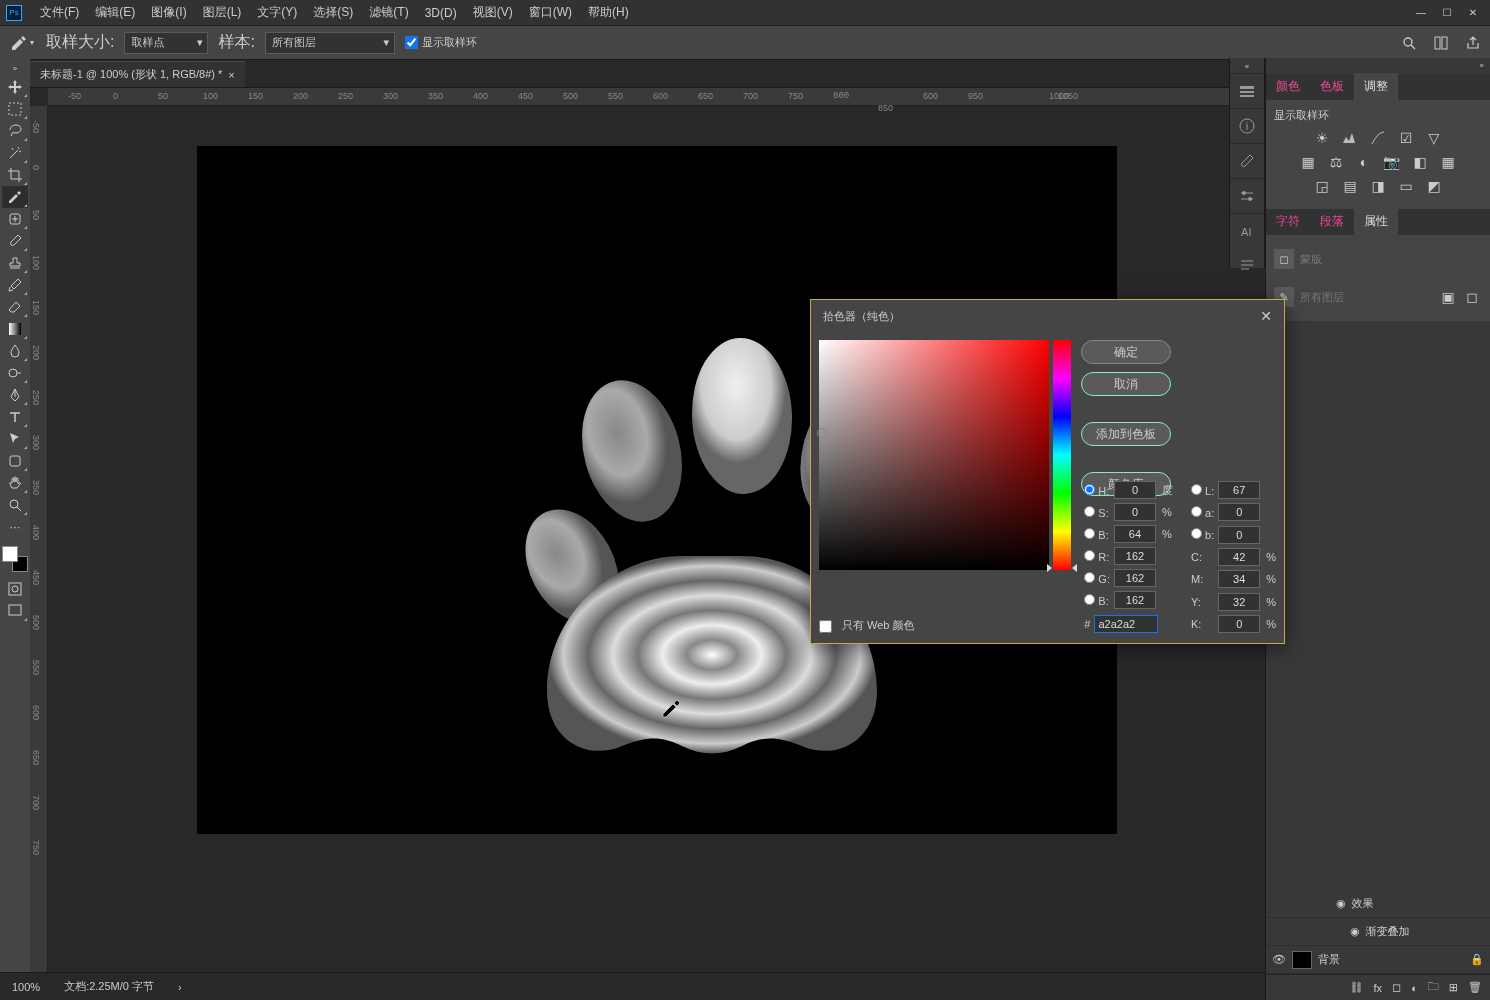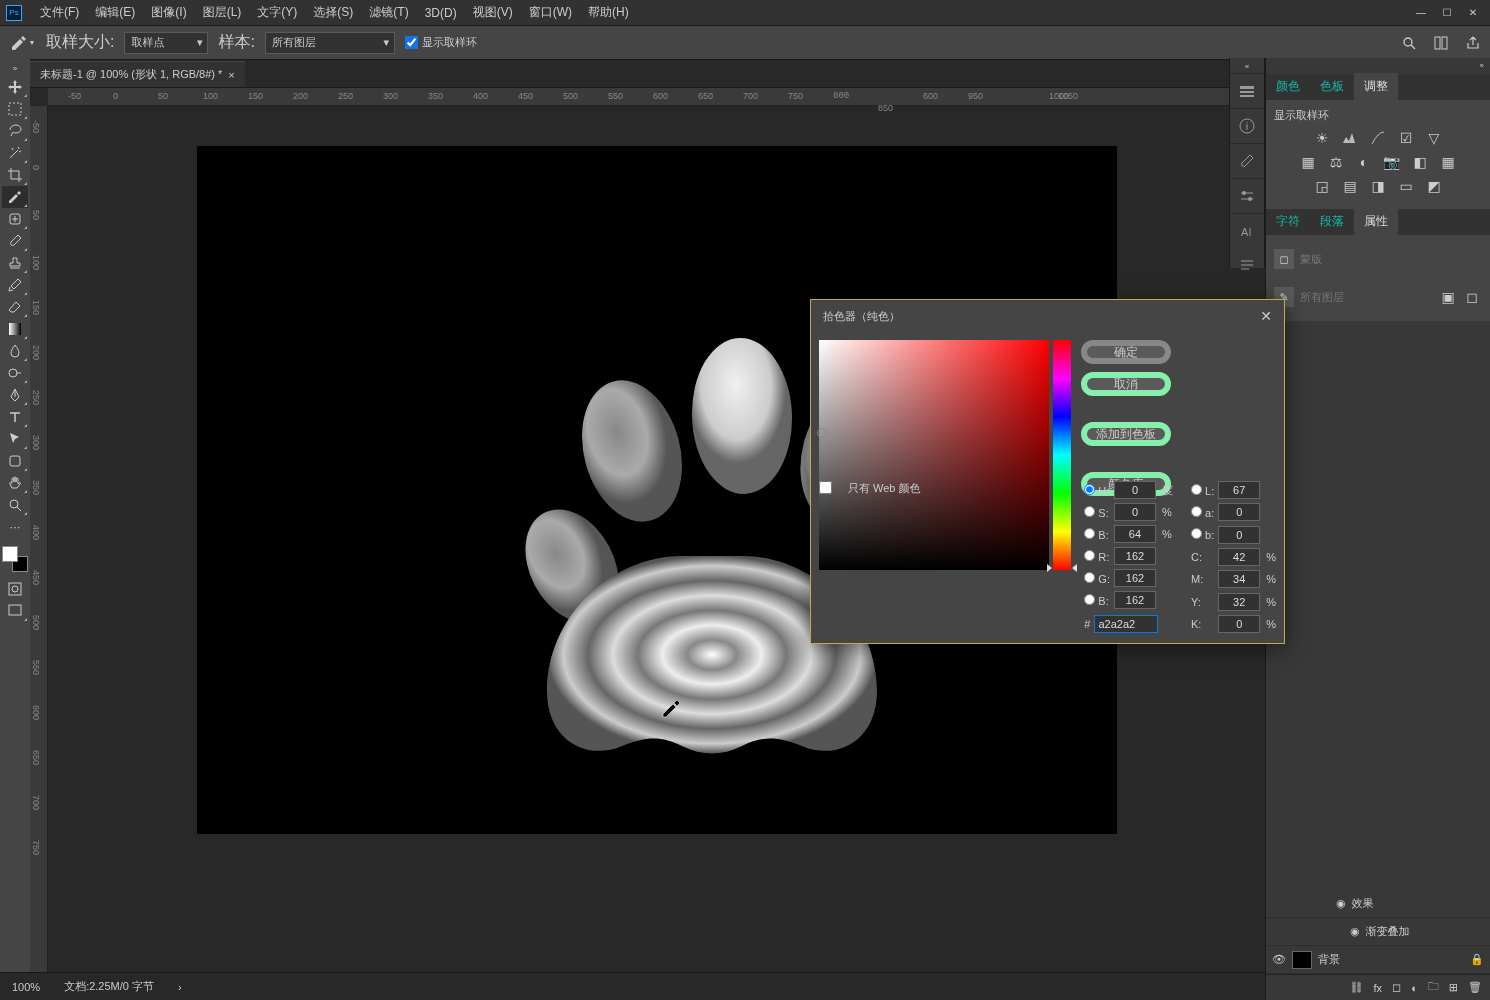--- a/index.html
+++ b/index.html
@@ -31,21 +31,21 @@
 .tool-collapse{width:26px;height:12px;display:flex;align-items:center;justify-content:center;font-size:8px;cursor:pointer;margin-bottom:2px}
 .tool{width:26px;height:22px;display:flex;align-items:center;justify-content:center;cursor:pointer;position:relative}
 .tool.active{background:#2d2d2d}
 .tool-tri{position:absolute;right:1px;bottom:1px;width:0;height:0;border-right:3px solid #aaa;border-top:3px solid transparent}
 .color-swatch{margin-top:8px;position:relative;width:26px;height:26px}
 .fg-c{position:absolute;width:16px;height:16px;background:#fff;border:1px solid #888;top:0;left:0}
 .bg-c{position:absolute;width:16px;height:16px;background:#000;border:1px solid #888;bottom:0;right:0}
 .statusbar{position:absolute;bottom:0;left:0;right:225px;height:28px;background:#282828;border-top:1px solid #1a1a1a;display:flex;align-items:center;padding:0 12px;gap:24px;font-size:11px;color:#aaa}
 .right-panels{position:absolute;right:0;top:58px;width:225px;bottom:0;background:#383838;border-left:1px solid #1a1a1a;display:flex;flex-direction:column}
 .panel-tabs{display:flex;height:26px;background:#323232;align-items:flex-end}
-.panel-tab{padding:5px 10px;font-size:12px;cursor:pointer;color:#14b8a6}
+.panel-tab{padding:5px 10px;font-size:12px;cursor:pointer;color:#ec4899}
 .panel-tab.active{background:#454545;color:#ddd}
 .panel-body{background:#454545;padding:8px;flex:0 0 auto}
 .adj-title{font-size:11px;margin-bottom:6px}
 .adj-row{display:flex;gap:8px;justify-content:center;margin:6px 0}
 .adj-icon{width:20px;height:18px;cursor:pointer;display:flex;align-items:center;justify-content:center;font-size:14px}
 .prop-row{display:flex;align-items:center;gap:6px;margin:6px 0}
 .prop-icon{width:20px;height:20px;background:#5a5a5a;display:flex;align-items:center;justify-content:center}
 .dock-strip{position:absolute;right:225px;top:58px;width:36px;background:#383838;display:flex;flex-direction:column;align-items:center;padding-top:4px;gap:0;border-left:1px solid #1a1a1a;border-right:1px solid #1a1a1a}
 .dock-group{border-top:1px solid #2a2a2a;width:100%;display:flex;flex-direction:column;align-items:center}
 .dock-btn{width:34px;height:34px;display:flex;align-items:center;justify-content:center;cursor:pointer;font-size:14px}
@@ -60,24 +60,24 @@
 .cp-body{display:flex;padding:8px;gap:4px}
 .cp-field{width:230px;height:230px;background:linear-gradient(to right,#fff,#f00);position:relative}
 .cp-field::after{content:"";position:absolute;inset:0;background:linear-gradient(to top,#000,transparent)}
 .cp-hue{width:18px;height:230px;background:linear-gradient(to bottom,#f00,#f0f,#00f,#0ff,#0f0,#ff0,#f00);position:relative}
 .cp-hue-arrow-l{position:absolute;left:-6px;width:0;height:0;border-left:5px solid #ddd;border-top:4px solid transparent;border-bottom:4px solid transparent}
 .cp-hue-arrow-r{position:absolute;right:-6px;width:0;height:0;border-right:5px solid #ddd;border-top:4px solid transparent;border-bottom:4px solid transparent}
 .cp-preview{width:55px;display:flex;flex-direction:column;align-items:center;gap:2px;font-size:11px}
 .cp-new{width:52px;height:28px;background:#a2a2a2}
 .cp-cur{width:52px;height:28px;background:#bfbfbf}
 .cp-buttons{display:flex;flex-direction:column;gap:8px;margin-left:6px}
-.cp-btn{width:90px;height:24px;background:#5a5a5a;border:6px solid #86efac;border-radius:12px;display:flex;align-items:center;justify-content:center;cursor:pointer;font-size:12px}
+.cp-btn{width:90px;height:24px;background:#5a5a5a;border:1px solid #86efac;border-radius:12px;display:flex;align-items:center;justify-content:center;cursor:pointer;font-size:12px}
 .cp-btn.primary{border-color:#888}
 .cp-values{position:absolute;bottom:10px;left:8px;right:8px;display:flex;gap:18px}
-.cp-webcol{display:flex;align-items:flex-start;gap:16px;margin-right:auto}
+.cp-webcol{display:flex;align-items:flex-end;gap:10px;margin-right:auto}
 .cp-grid{display:grid;grid-template-columns:auto 44px auto;gap:4px 4px;align-items:center;font-size:11px}
 .cp-radio{width:11px;height:11px}
 .cp-input{width:42px;height:18px;background:#323232;border:1px solid #666;padding:0 3px;text-align:center;font-size:11px;color:#ddd}
 .cp-hex-row{grid-column:1/4;display:flex;align-items:center;gap:4px;margin-top:2px}
 .cp-hex{width:64px;height:18px;background:#323232;border:1px solid #1473e6;padding:0 3px;font-size:11px;color:#ddd}
 .cp-cursor{position:absolute;width:10px;height:10px;border:1px solid #888;border-radius:50%;left:-2px;top:88px;z-index:2}
 svg{display:block}
 .eyedropper-cursor{position:absolute;pointer-events:none}
 </style>
 </head>

